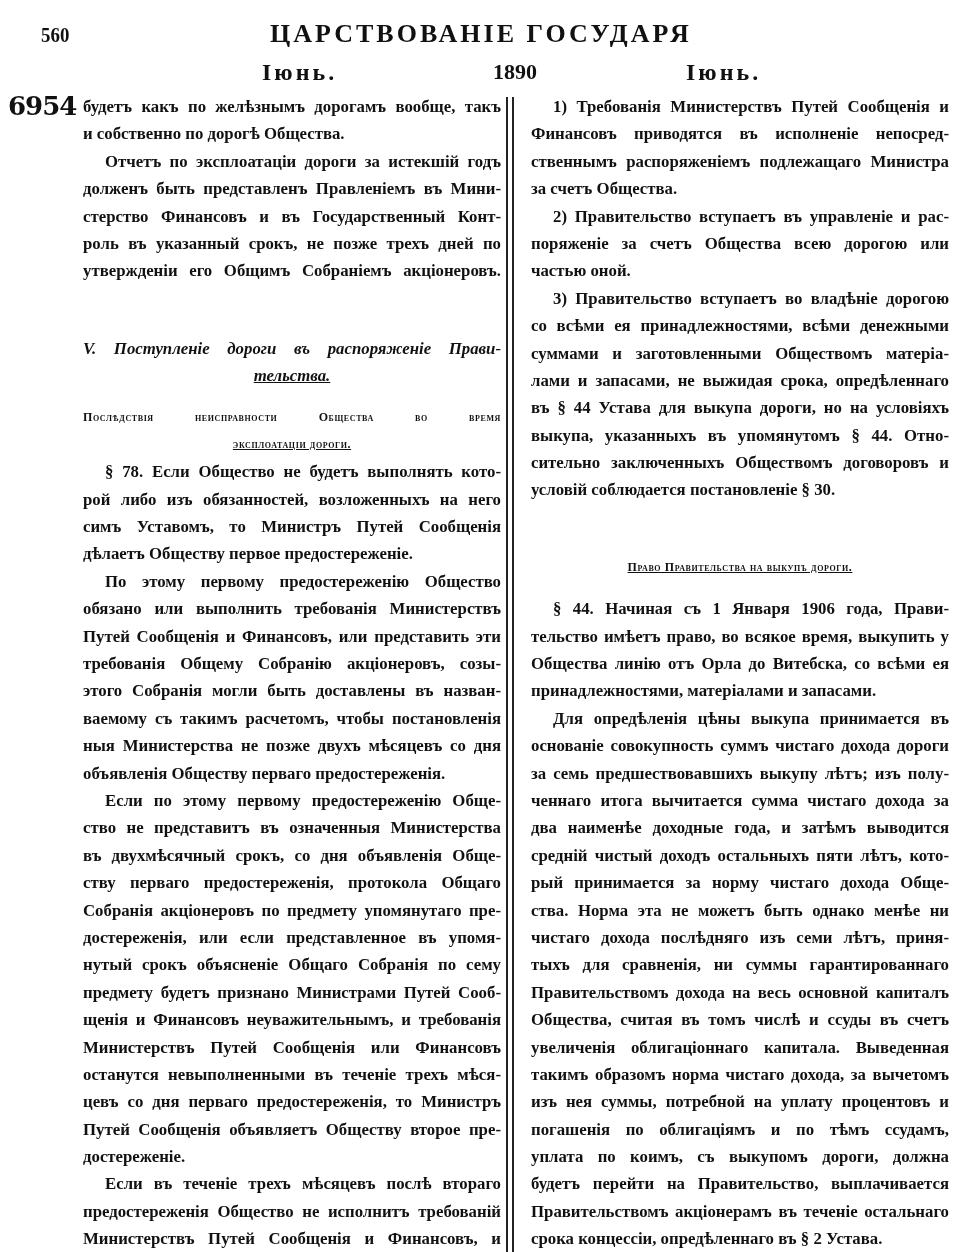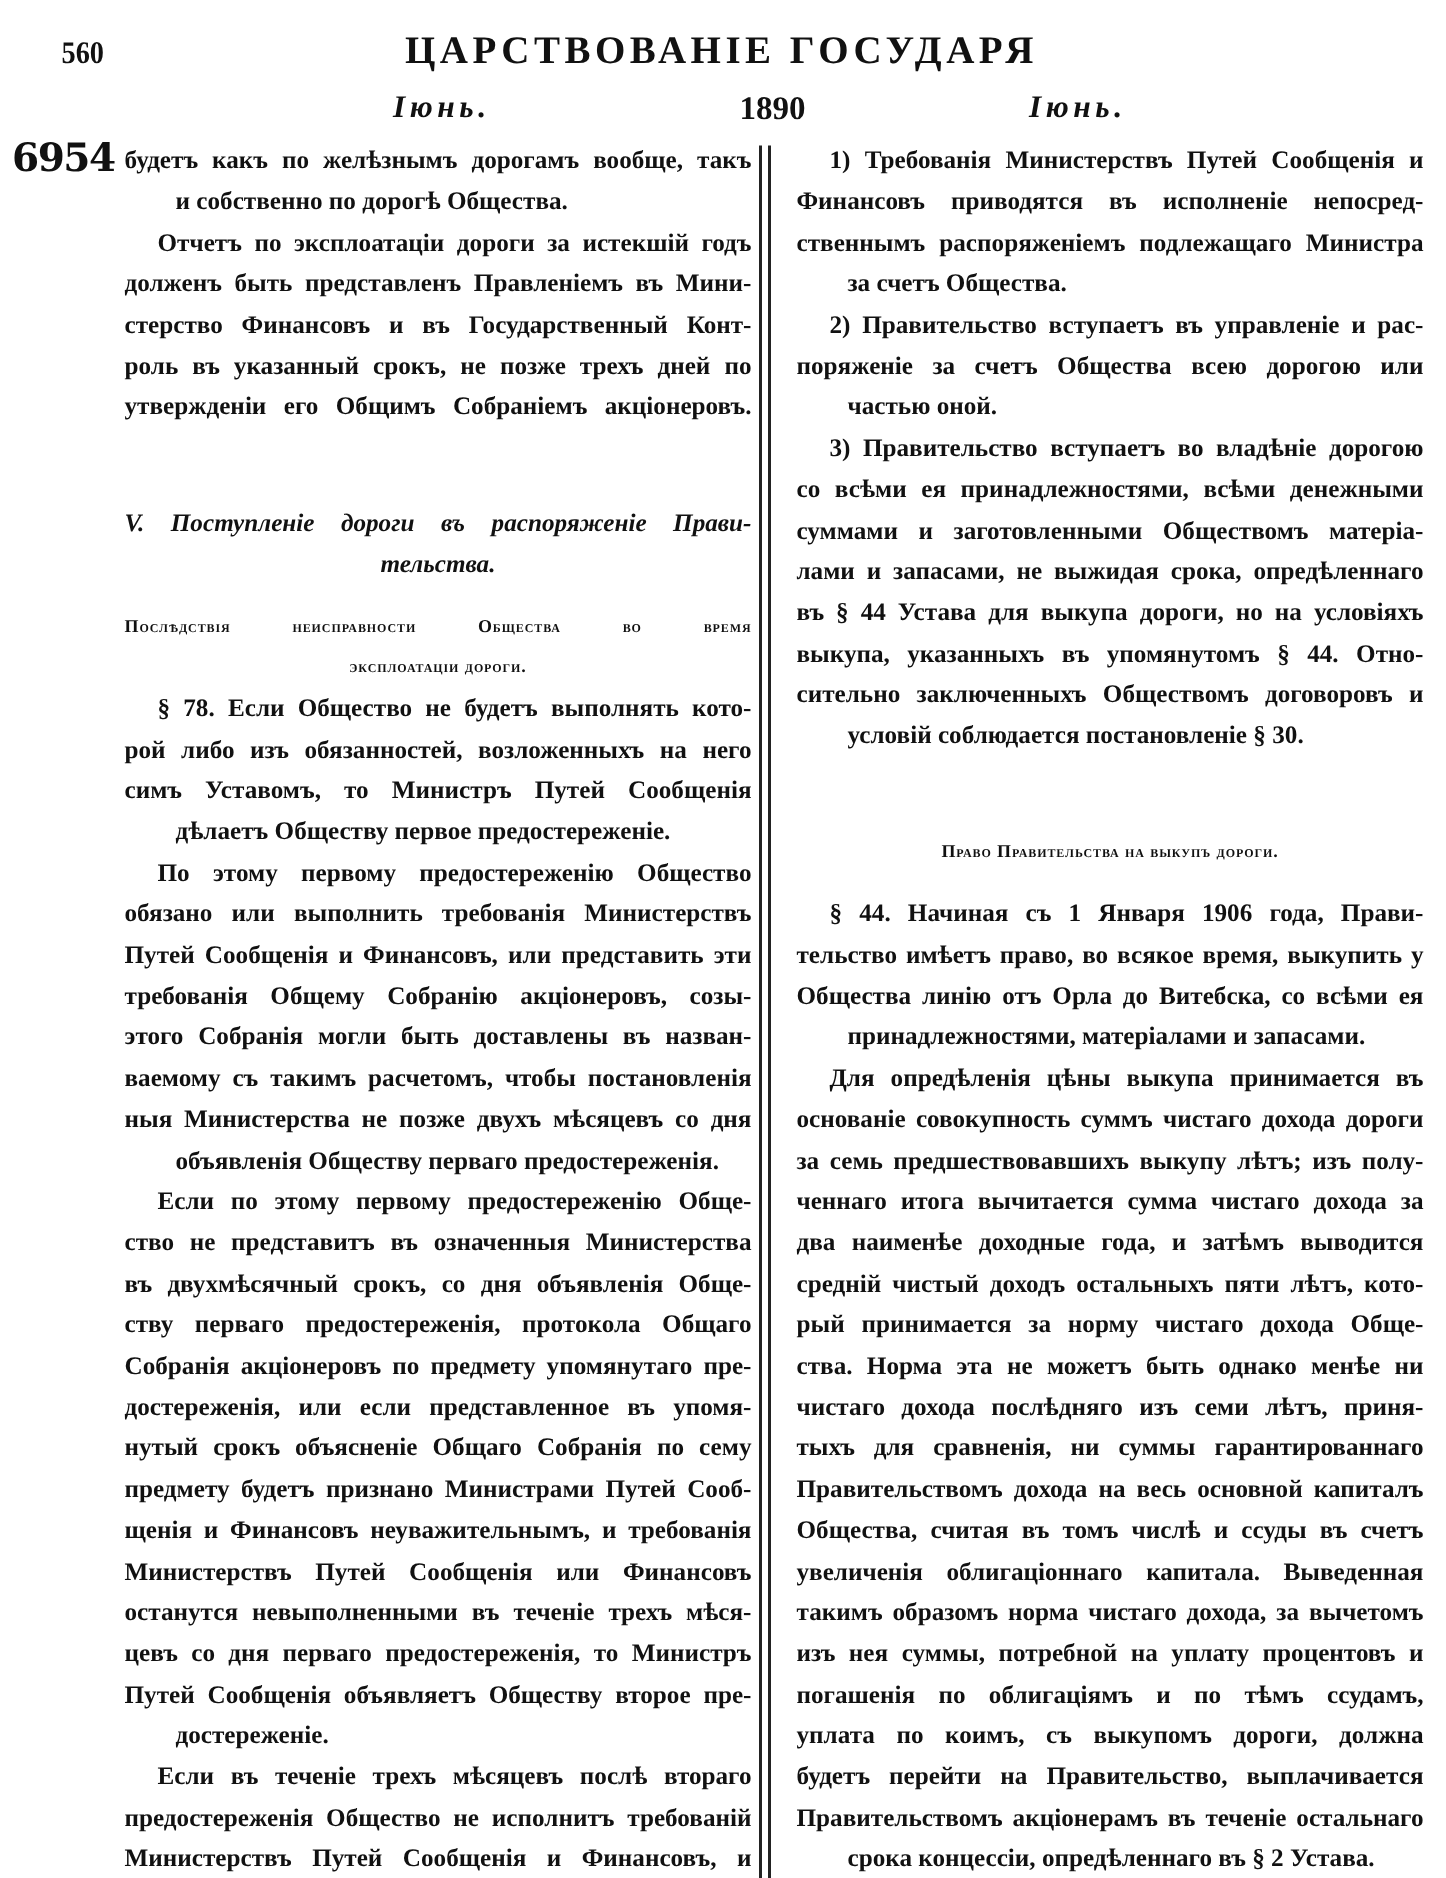--- a/index.html
+++ b/index.html
@@ -4,42 +4,42 @@
 <style>
   html, body { margin: 0; padding: 0; background: #ffffff; }
   body { width: 964px; height: 1252px; position: relative; overflow: hidden;
          font-family: "DejaVu Serif", "Liberation Serif", serif; color: #111; }
   .page { position: absolute; left: 0; top: 13px; width: 820px; height: 1252px; }
 
   .hdr-num { position: absolute; left: 41px; top: 10px; font-size: 21px; font-weight: bold;
              font-family: "Liberation Serif", serif; transform: scaleX(0.9); transform-origin: left; }
   .hdr-title { position: absolute; left: 270px; top: 6px; font-size: 26px; font-weight: bold;
                letter-spacing: 3px; font-family: "Liberation Serif", serif; }
-  .sub { position: absolute; top: 46px; font-size: 21px; font-style: italic; font-weight: bold;
+  .sub { position: absolute; top: 46px; font-size: 24px; font-weight: bold;
          font-family: "Liberation Serif", serif; letter-spacing: 3px; }
   .sub.left { left: 262px; }
   .sub.right { left: 686px; }
   .sub-year { position: absolute; left: 493px; top: 46px; font-size: 22px; font-weight: bold;
               font-family: "Liberation Serif", serif; }
 
   .margin-no { position: absolute; left: 8px; top: 78px; font-size: 26px; font-weight: bold;
                font-family: "DejaVu Serif", serif; letter-spacing: -1px; }
 
   .divider { position: absolute; left: 506px; top: 84px; width: 2px; height: 1165px; background: #222; }
   .divider.b { left: 512px; width: 2px; }
 
   .col { position: absolute; top: 80px; font-size: 16.8px; line-height: 27.4px; font-weight: bold;
          font-family: "Liberation Serif", serif; }
   .col.left { left: 83px; width: 418px; }
   .col.right { left: 531px; width: 418px; }
 
   .ln { display: block; white-space: nowrap; text-align: justify; text-align-last: justify; height: 27.4px; }
-  .ln.last { text-align-last: left; margin-left: 34px; }
+  .ln.last { text-align-last: left; }
   .ln.ind { padding-left: 22px; }
-  .ln.center { text-align: center; text-align-last: center; }
+  .ln.center { text-align: center; text-align-last: center; text-decoration: underline; }
   .ln.italic { font-style: italic; }
   .ln.caps { font-variant: small-caps; letter-spacing: 0.6px; font-size: 12px; }
   .gap { display: block; }
 </style>
 </head>
 <body>
 
 <div class="page">
   <span class="hdr-num">560</span>
   <span class="hdr-title">ЦАРСТВОВАНІЕ ГОСУДАРЯ</span>

